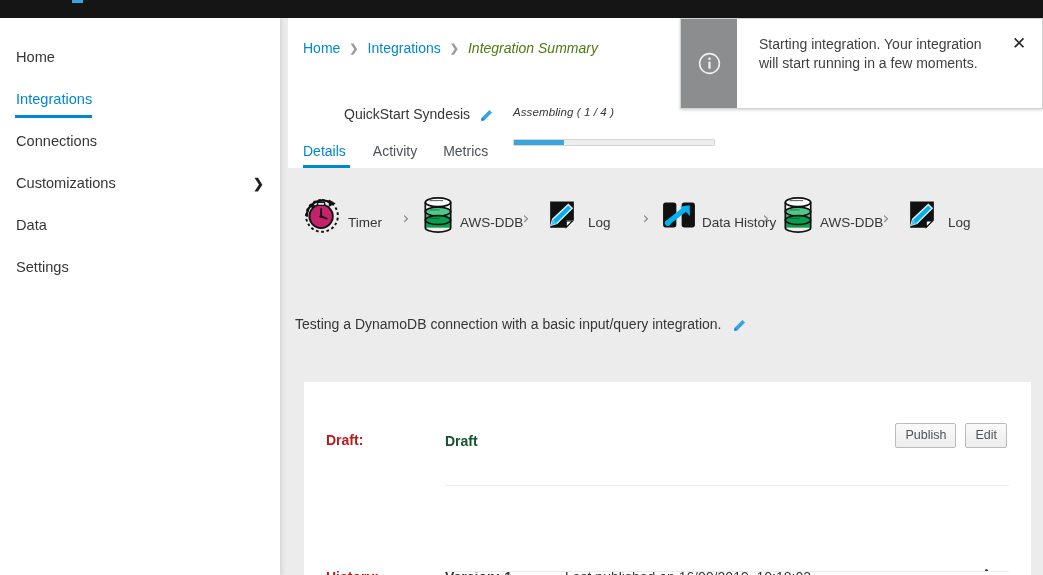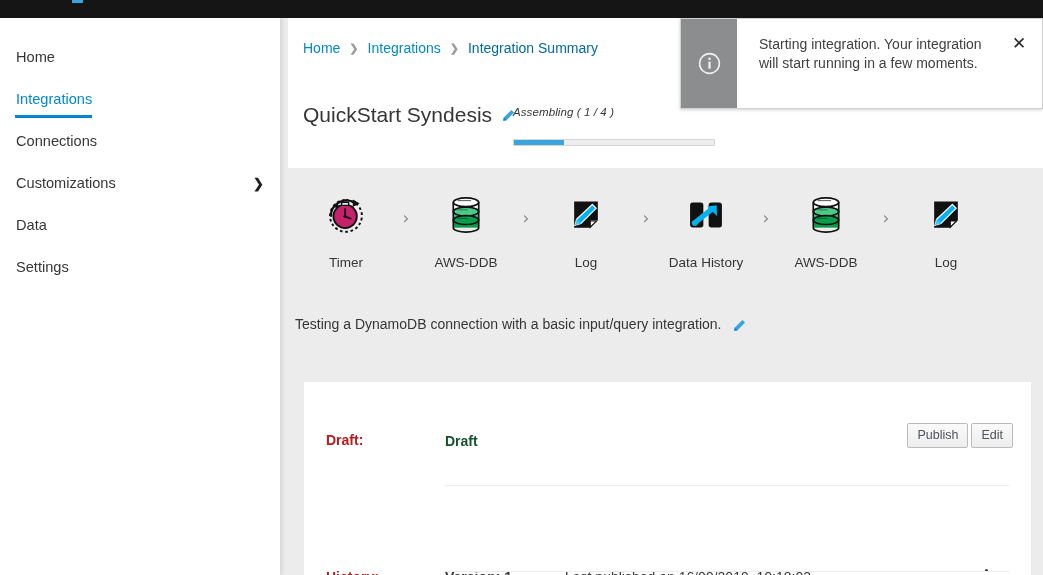--- a/index.html
+++ b/index.html
@@ -85,32 +85,33 @@
   }
   #breadcrumb a {
     color: #0088ce; text-decoration: none; cursor: pointer;
   }
   #breadcrumb .bc-sep {
     color: #9c9c9c;
     font-size: 11px;
     margin: 0 9px;
     font-weight: bold;
   }
-  #breadcrumb .bc-current { color: #0369a1; }
+  #breadcrumb .bc-current { color: #4d7c0f; font-style: italic; }
 
   #title-row {
     position: absolute;
     left: 15px; top: 85px;
     display: flex; align-items: flex-start;
     white-space: nowrap;
   }
   #page-title {
-    font-size: 21px;
+    font-size: 14px;
     color: #363636;
     line-height: 23px;
+    margin-left: 41px;
   }
   .pencil-icon {
     display: inline-block;
     width: 13px; height: 13px;
     margin-left: 10px;
     margin-top: 5px;
     cursor: pointer;
     flex: 0 0 auto;
   }
 
@@ -163,21 +164,21 @@
   .tab:first-child.active::after { width: 47px; }
 
   
   #flow {
     position: absolute;
     left: 16px; top: 171px;
     display: flex; align-items: flex-start;
   }
   .flow-step {
     width: 100px;
-    display: flex; flex-direction: column; align-items: center;
+    display: flex; align-items: center;
   }
   .flow-icon {
     width: 52px; height: 52px;
     display: flex; align-items: center; justify-content: center;
   }
   .flow-label {
     margin-top: 14px;
     font-size: 13.5px;
     color: #363636;
     white-space: nowrap;
@@ -229,22 +230,22 @@
   }
   #draft-row { padding-top: 50px; }
   #draft-row .row-key { padding-top: 0; }
   #draft-value {
     font-size: 14px;
     font-weight: bold;
     color: #14532d;
   }
   #draft-actions {
     position: absolute;
-    right: 18px; top: -9px;
-    display: flex; gap: 3px; justify-content: center;
+    right: 24px; top: -9px;
+    display: flex; gap: 9px; justify-content: center;
   }
   .pf-btn {
     font-family: "Liberation Sans", sans-serif;
     font-size: 12.5px;
     color: #4d5258;
     background: linear-gradient(to bottom, #fafafa 0%, #ededed 100%);
     border: 1px solid #bbb;
     border-radius: 2px;
     padding: 4px 9px 5px 9px;
     cursor: pointer;
@@ -382,20 +383,31 @@
       </span>
     </div>
 
     <div id="progress-wrap">
       <div id="progress-label">Assembling ( 1 / 4 )</div>
       <div id="progress-track">
         <div id="progress-fill" style="width: 25%;"></div>
       </div>
     </div>
 
+    <div id="tabs">
+      <div class="tab active">
+        <span>Details</span>
+      </div>
+      <div class="tab">
+        <span>Activity</span>
+      </div>
+      <div class="tab">
+        <span>Metrics</span>
+      </div>
+    </div>
   </div>
 
   <div id="flow">
 
     <div class="flow-step">
       <div class="flow-icon">
         <svg viewBox="0 0 52 52" width="46" height="46" aria-hidden="true">
           <path d="M26 9 A18 18 0 1 1 25.9 9" fill="none" stroke="#111" stroke-width="2.2" stroke-dasharray="3 3"></path>
           <path d="M9 28 A17.5 17.5 0 0 1 36 12.5" fill="none" stroke="#111" stroke-width="2.6"></path>
           <path d="M34 8.5 L41.5 13 L33.5 17 Z" fill="#111"></path>

